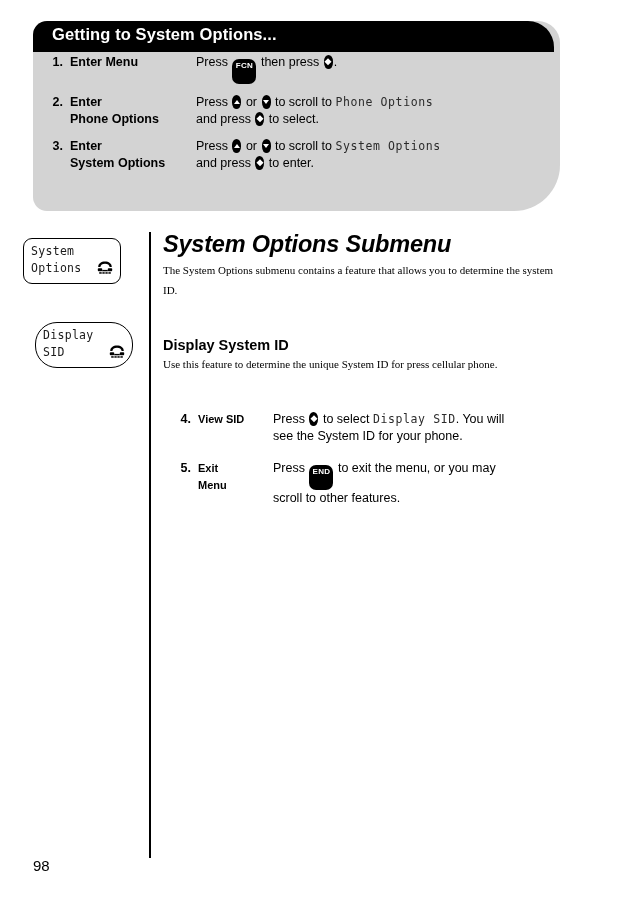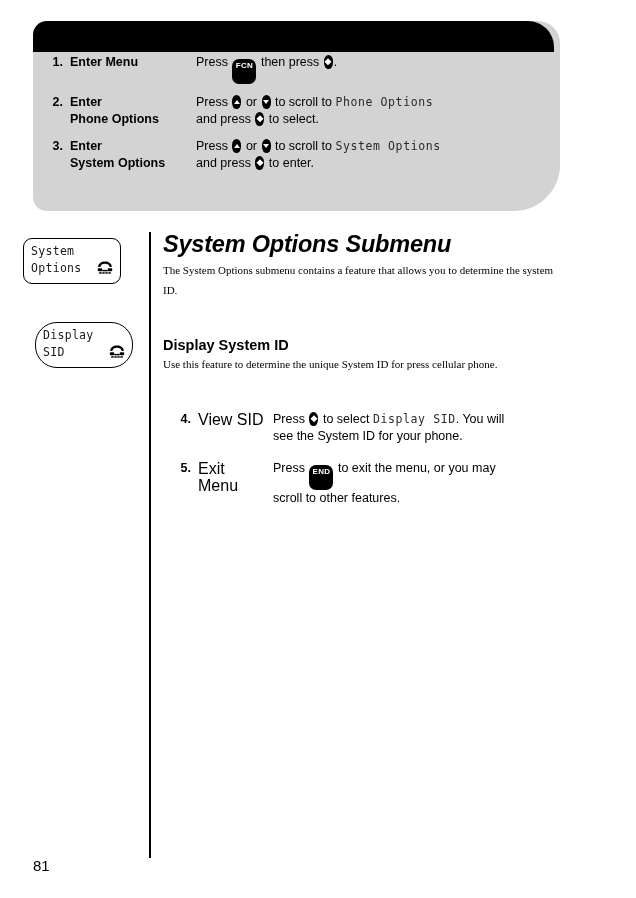--- a/index.html
+++ b/index.html
@@ -248,22 +248,22 @@
     font-family: "Liberation Sans", sans-serif;
     font-weight: bold;
     font-size: 12.5px;
     line-height: 17px;
     flex: none;
   }
   .lstep-title {
     width: 75px;
     flex: none;
     font-family: "Liberation Sans", sans-serif;
-    font-weight: normal;
-    font-size: 16px;
+    font-weight: bold;
+    font-size: 11px;
     line-height: 17px;
   }
   .lstep-title .l2 { display: block; }
   .lstep-body {
     flex: 1;
     font-family: "Liberation Sans", sans-serif;
     font-size: 12.5px;
     line-height: 17px;
   }
   .lstep-body .l2 { display: block; }
@@ -277,20 +277,21 @@
     font-size: 15px;
     color: #000000;
   }
 </style>
 </head>
 <body>
 
 <div class="callout">
   <div class="callout-gray"></div>
   <div class="callout-head"></div>
+  <div class="callout-title">Getting to System Options...</div>
 
   <div class="steps">
 
     <div class="step">
       <div class="step-num">1.</div>
       <div class="step-title">
         <span>Enter Menu</span>
       </div>
       <div class="step-body">
         <span>Press </span><span class="key key-lbl">FCN</span><span> then press </span><span class="key key-nav ar-sel"><i></i></span><span>.</span>
@@ -386,13 +387,13 @@
       <span class="l2">Menu</span>
     </div>
     <div class="lstep-body">
       <span>Press </span><span class="key key-lbl">END</span><span> to exit the menu, or you may</span>
       <span class="l2">scroll to other features.</span>
     </div>
   </div>
 
 </div>
 
-<div class="pageno">81</div>
+<div class="pageno">98</div>
 
 </body></html>

